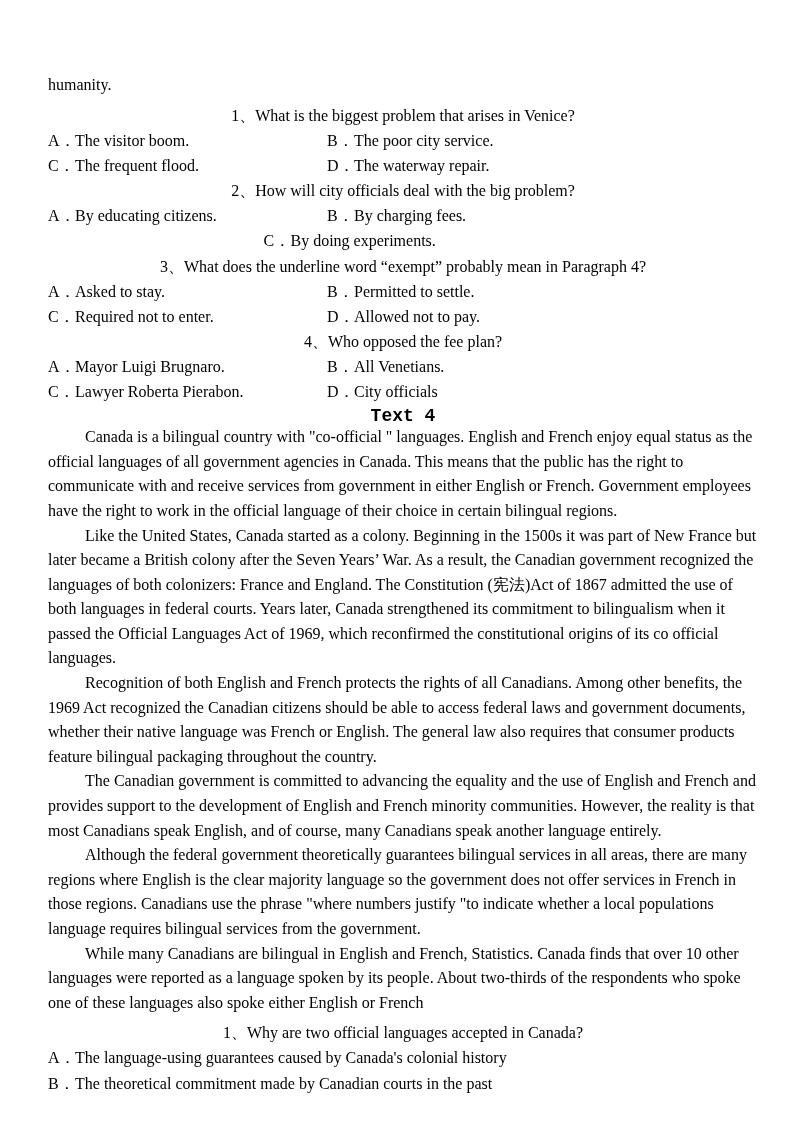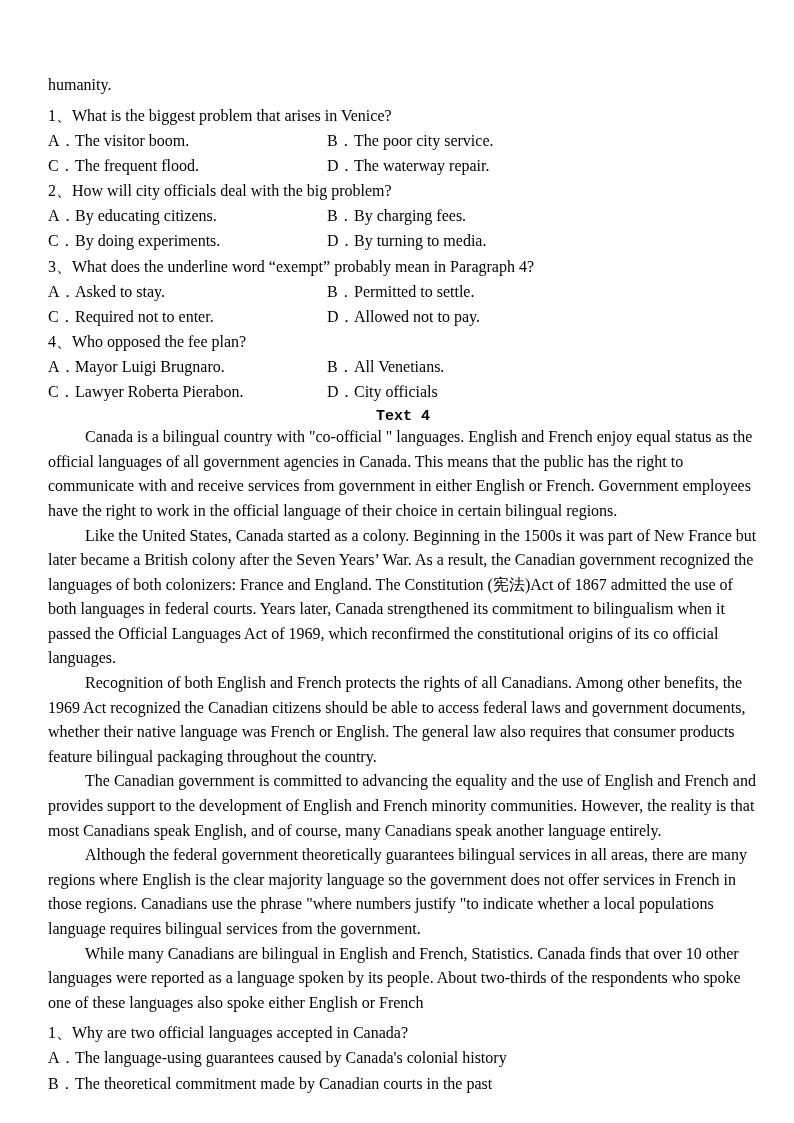--- a/index.html
+++ b/index.html
@@ -18,35 +18,36 @@
   }
   .content {
     padding: 72px 36px 0 48px;
   }
   .intro-line {
     margin: 0 0 6px 0;
     line-height: 25px;
   }
   .q-line {
     line-height: 25.1px;
+    text-align: center;
   }
   .q-num { display: inline-block; min-width: 23px; }
   .opt-row {
     display: flex;
     line-height: 25.1px;
     justify-content: center;
   }
   .opt-left { flex: 0 0 279px; width: 279px; }
   .opt-right { flex: 1 1 auto; }
   .opt-label { display: inline-block; width: 27px; }
   .section-heading {
     margin: 4px 0 0 0;
     text-align: center;
     font-family: "Liberation Mono", "DejaVu Sans Mono", monospace;
-    font-size: 15px;
+    font-size: 18px;
     font-weight: bold;
     line-height: 17px;
   }
   .para {
     margin: 0;
     line-height: 24.6px;
     text-indent: 37px;
     text-align: left;
   }
   .bottom-questions { margin-top: 5px; }
@@ -73,21 +74,20 @@
     </div>
 
     <div>
       <div class="q-line"><span class="q-num">2、</span><span>How will city officials deal with the big problem?</span></div>
       <div class="opt-row">
         <div class="opt-left"><span class="opt-label">A．</span><span>By educating citizens.</span></div>
         <div class="opt-right"><span class="opt-label">B．</span><span>By charging fees.</span></div>
       </div>
       <div class="opt-row">
         <div class="opt-left"><span class="opt-label">C．</span><span>By doing experiments.</span></div>
-        <div class="opt-right"><span class="opt-label">D．</span><span>By turning to media.</span></div>
       </div>
     </div>
 
     <div>
       <div class="q-line"><span class="q-num">3、</span><span>What does the underline word “exempt” probably mean in Paragraph 4?</span></div>
       <div class="opt-row">
         <div class="opt-left"><span class="opt-label">A．</span><span>Asked to stay.</span></div>
         <div class="opt-right"><span class="opt-label">B．</span><span>Permitted to settle.</span></div>
       </div>
       <div class="opt-row">

